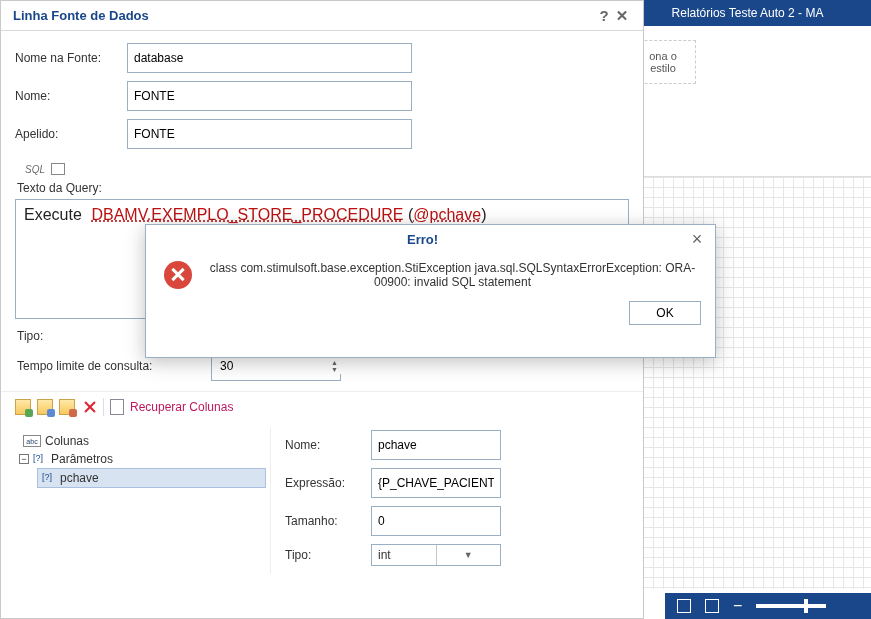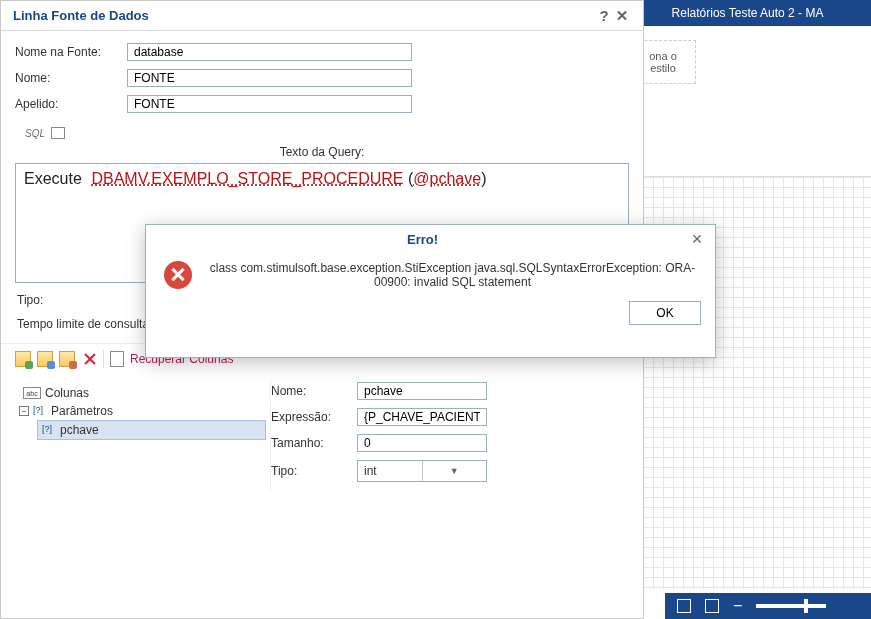--- a/index.html
+++ b/index.html
@@ -15,25 +15,25 @@
   .slider-thumb { position: absolute; left: 48px; top: -5px; width: 4px; height: 14px; background: #fff; }
 
   
   .dialog { position: absolute; top: 0; left: 0; width: 644px; height: 619px; border: 1px solid #c9c9c9; background: #fff; }
   .dlg-title { height: 30px; background: #fff; border-bottom: 1px solid #d9d9d9; display: flex; align-items: center; padding: 0 12px; color: #19478a; font-size: 13px; font-weight: bold; }
   .dlg-title .spacer { flex: 1; }
   .dlg-title .help, .dlg-title .close { width: 18px; text-align: center; color: #666; font-size: 15px; cursor: pointer; }
   .form { padding: 12px 14px 6px 14px; }
   .row { display: flex; align-items: center; margin-bottom: 8px; }
   .row label { width: 112px; color: #333; }
-  .row input[type=text], .spin { border: 1px solid #9aaec4; padding: 3px 6px; font-size: 12px; height: 18px; }
+  .row input[type=text], .spin { border: 1px solid #9aaec4; padding: 3px 6px; font-size: 12px; height: 30px; }
   .w285 { width: 285px; }
   .sql-hdr { padding: 0 14px; display: flex; align-items: center; gap: 6px; color: #6b6b6b; font-style: italic; font-size: 10px; margin-bottom: 6px; margin-left: 10px; }
   .sql-icn { width: 14px; height: 12px; border: 1px solid #888; position: relative; }
-  .query-label { padding: 0 16px; margin-bottom: 4px; text-align: center; }
+  .query-label { padding: 0 16px; margin-bottom: 4px; }
   .query-box { margin: 0 14px; border: 1px solid #9aaec4; height: 120px; padding: 6px 8px; font-family: "Courier New", monospace; font-size: 16px; color: #222; white-space: pre; }
   .kw { color: #222; }
   .red { color: #b11; text-decoration: underline dotted #b11; }
 
   .mid-form { padding: 10px 16px 2px 16px; }
   .mid-form .row label { width: 194px; }
   .spin { width: 130px; position: relative; display: inline-flex; align-items: center; }
   .spin input { border: none; outline: none; flex: 1; font-size: 12px; }
   .spin .arrows { position: absolute; right: 2px; display: flex; flex-direction: column; font-size: 7px; color: #666; line-height: 7px; }
   .chk { width: 14px; height: 14px; border: 1px solid #9aaec4; }
@@ -45,21 +45,21 @@
   .icn-page::after { content: ""; position: absolute; right: -3px; bottom: -3px; width: 8px; height: 8px; background: #5aa657; border-radius: 2px; }
   .icn-page2::after { background: #5b8bd4; }
   .icn-page3::after { background: #d06a4a; }
   .icn-x { position: relative; }
   .icn-x::before, .icn-x::after { content: ""; position: absolute; left: 2px; top: 7px; width: 14px; height: 2px; background: #d23; }
   .icn-x::before { transform: rotate(45deg); }
   .icn-x::after { transform: rotate(-45deg); }
   .icn-retrieve { width: 14px; height: 16px; border: 1px solid #889; background: #fff; position: relative; }
   .recover-link { color: #be185d; cursor: pointer; }
 
-  .cols-panel { display: flex; padding: 6px 10px 10px 10px; }
+  .cols-panel { display: flex; padding: 6px 10px 10px 10px; gap: 14px; }
   .tree { width: 260px; border-right: 1px solid #eee; padding: 4px; }
   .tree-item { display: flex; align-items: center; gap: 4px; padding: 2px 4px; font-size: 12px; }
   .tree-item.sel { background: #d8e3f1; border: 1px solid #a9c0de; }
   .sq { width: 10px; height: 10px; border: 1px solid #777; font-size: 9px; line-height: 8px; text-align: center; }
   .abc-icn { width: 18px; height: 12px; border: 1px solid #888; font-size: 7px; display: flex; align-items: center; justify-content: center; color: #246; }
   .par-icn { width: 14px; height: 12px; color: #19478a; font-size: 9px; }
   .props { flex: 1; padding-top: 2px; }
   .props .row label { width: 86px; }
   .combo { display: inline-flex; border: 1px solid #9aaec4; height: 22px; width: 130px; }
   .combo span { flex: 1; padding: 3px 6px; }

